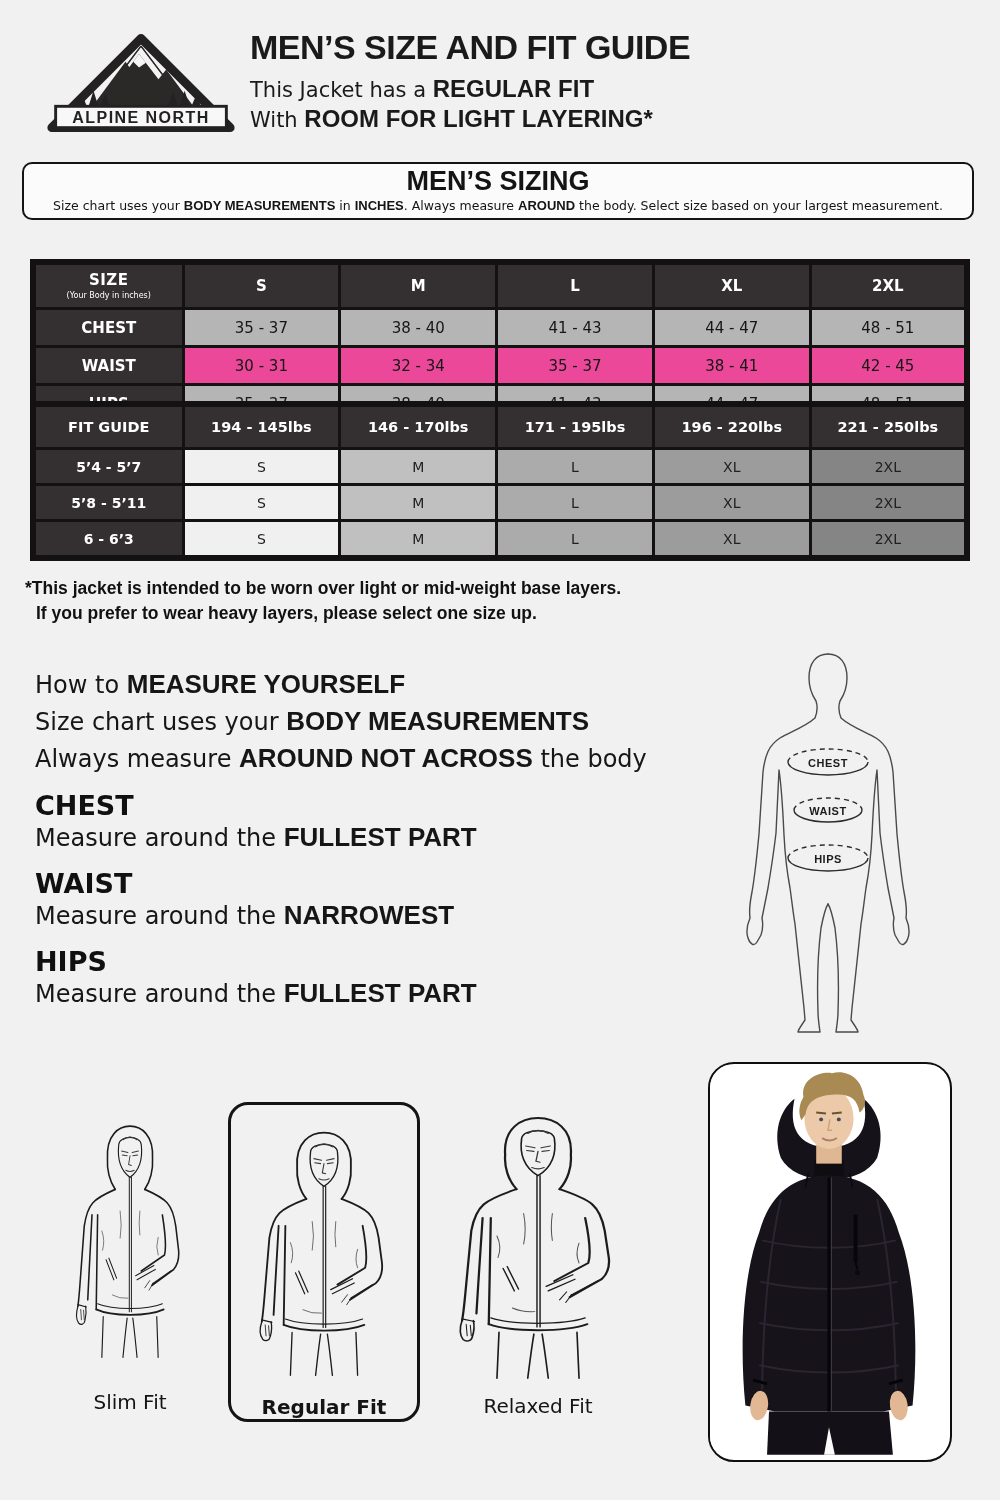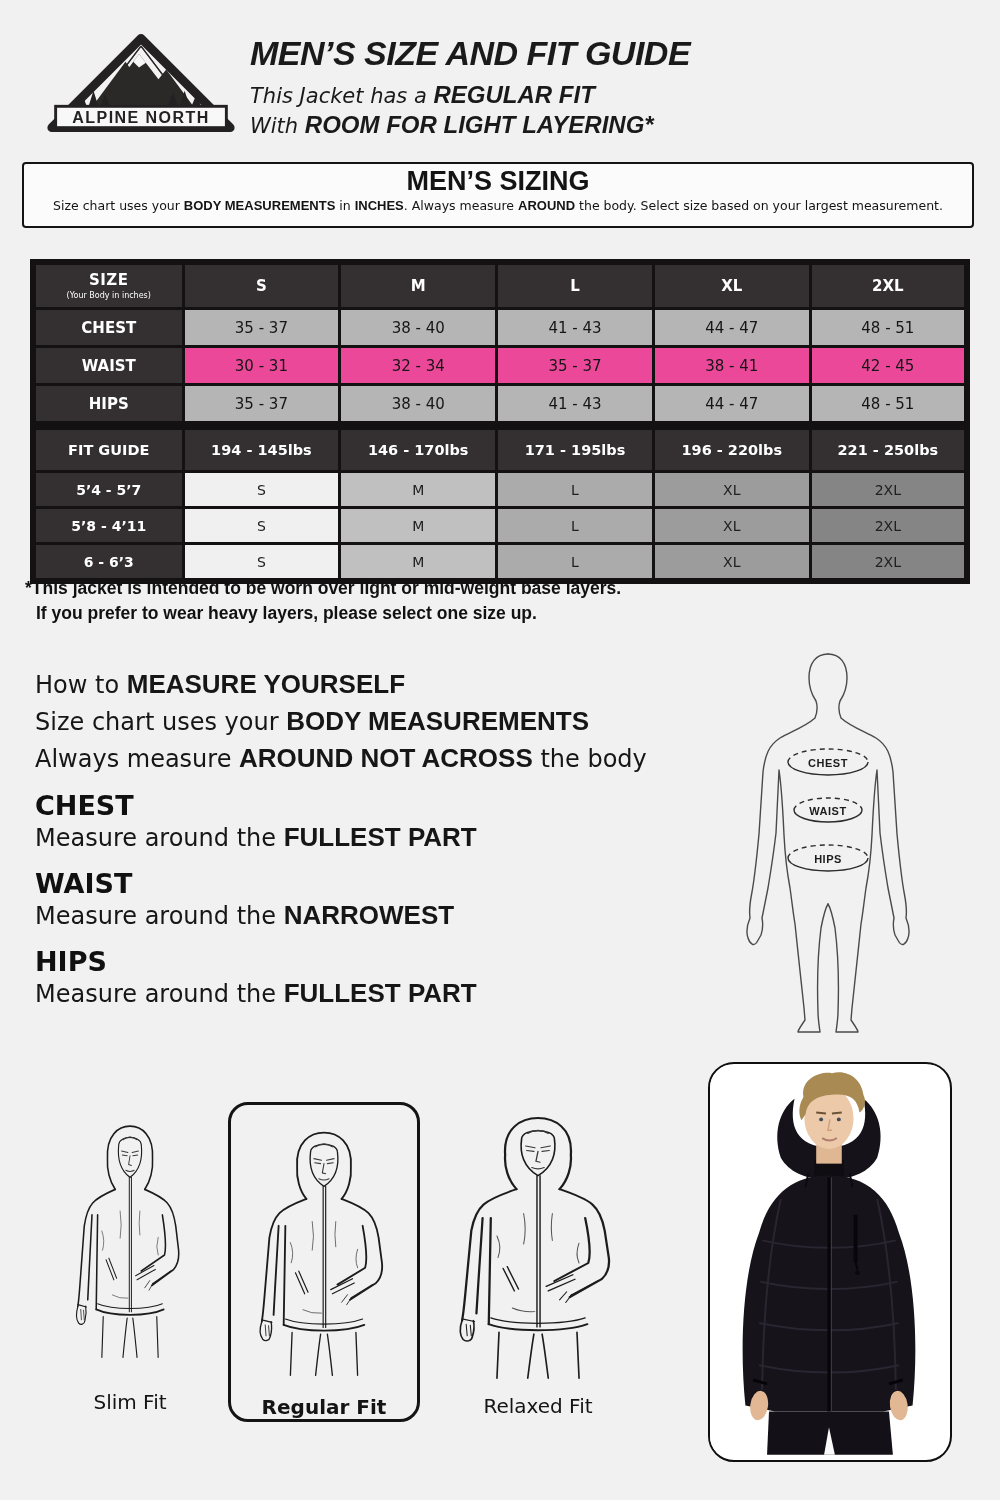--- a/index.html
+++ b/index.html
@@ -1,47 +1,47 @@
 <!DOCTYPE html>
 <html><head>
 <meta charset="utf-8">
 <style>
   html,body{margin:0;padding:0;background:#e6e6e6;}
   .page{position:relative;width:1000px;height:1500px;background:#f1f1f1;overflow:hidden;
         font-family:"DejaVu Sans",sans-serif;color:#141414;}
 
   
   .logo{position:absolute;left:44px;top:30px;}
-  .header-text{position:absolute;left:250px;top:34px;font-style:italic;}
+  .header-text{position:absolute;left:250px;top:28px;}
   .header-title{font-family:"Liberation Sans",sans-serif;font-weight:bold;font-size:34px;
                 letter-spacing:-0.5px;margin:0;color:#1a1a1a;}
   .header-sub{font-size:21px;margin:8px 0 0;color:#1a1a1a;}
   .header-sub2{font-size:21px;margin:2px 0 0;color:#1a1a1a;}
   .hb{font-family:"Liberation Sans",sans-serif;font-weight:bold;font-size:24px;}
 
   
-  .sizing-box{position:absolute;left:22px;top:162px;width:952px;height:66px;background:#fbfbfb;
-              border:2px solid #141414;border-radius:4px;text-align:center;box-sizing:border-box;}
+  .sizing-box{position:absolute;left:22px;top:162px;width:952px;height:58px;background:#fbfbfb;
+              border:2px solid #141414;border-radius:10px;text-align:center;box-sizing:border-box;}
   .sizing-title{font-family:"Liberation Sans",sans-serif;font-weight:bold;font-size:27px;margin:2px 0 0;}
   .sizing-sub{font-size:12.5px;white-space:nowrap;margin-top:1px;}
   .sizing-sub b{font-family:"Liberation Sans",sans-serif;font-size:13px;}
 
   
   .tbl{position:absolute;left:30px;width:940px;border-collapse:collapse;table-layout:fixed;
        border:6px solid #131112;background:#131112;}
   .tbl th,.tbl td{border:3px solid #131112;text-align:center;vertical-align:middle;padding:0;}
   .hdark{background:#343031;color:#ffffff;font-weight:bold;font-size:15px;}
   .tbl1{top:259px;}
   .tbl1 .hrow th{height:42px;}
   .tbl1 td{height:35px;font-size:15px;color:#161616;}
   .corner-label{display:block;font-size:15px;letter-spacing:.5px;line-height:1.1;}
   .corner-sub{display:block;font-size:8px;font-weight:normal;margin-top:2px;}
   .row-gray td{background:#b5b5b5;}
   .row-light td{background:#ec4899;}
-  .tbl2{top:424px;}
+  .tbl2{top:401px;}
   .tbl2 .hrow th{height:40px;font-size:14.5px;}
   .tbl2 th.rowlab{font-size:14px;height:33px;}
   .tbl2 td{height:33px;font-size:14px;color:#202020;}
   .c0{background:#eff0ef;} .c1{background:#c0c0c0;} .c2{background:#ababab;}
   .c3{background:#9c9c9c;} .c4{background:#858585;}
 
   
   .note{position:absolute;left:25px;top:576px;font-family:"Liberation Sans",sans-serif;
         font-weight:bold;font-size:17.5px;line-height:1.45;color:#111;}
   .note-l2{padding-left:11px;}
@@ -173,21 +173,21 @@
     </tr>
     <tr>
       <th class="hdark rowlab">5’4 - 5’7</th>
       <td class="c0">S</td>
       <td class="c1">M</td>
       <td class="c2">L</td>
       <td class="c3">XL</td>
       <td class="c4">2XL</td>
     </tr>
     <tr>
-      <th class="hdark rowlab">5’8 - 4’11</th>
+      <th class="hdark rowlab">5’8 - 5’11</th>
       <td class="c0">S</td>
       <td class="c1">M</td>
       <td class="c2">L</td>
       <td class="c3">XL</td>
       <td class="c4">2XL</td>
     </tr>
     <tr>
       <th class="hdark rowlab">6 - 6’3</th>
       <td class="c0">S</td>
       <td class="c1">M</td>

